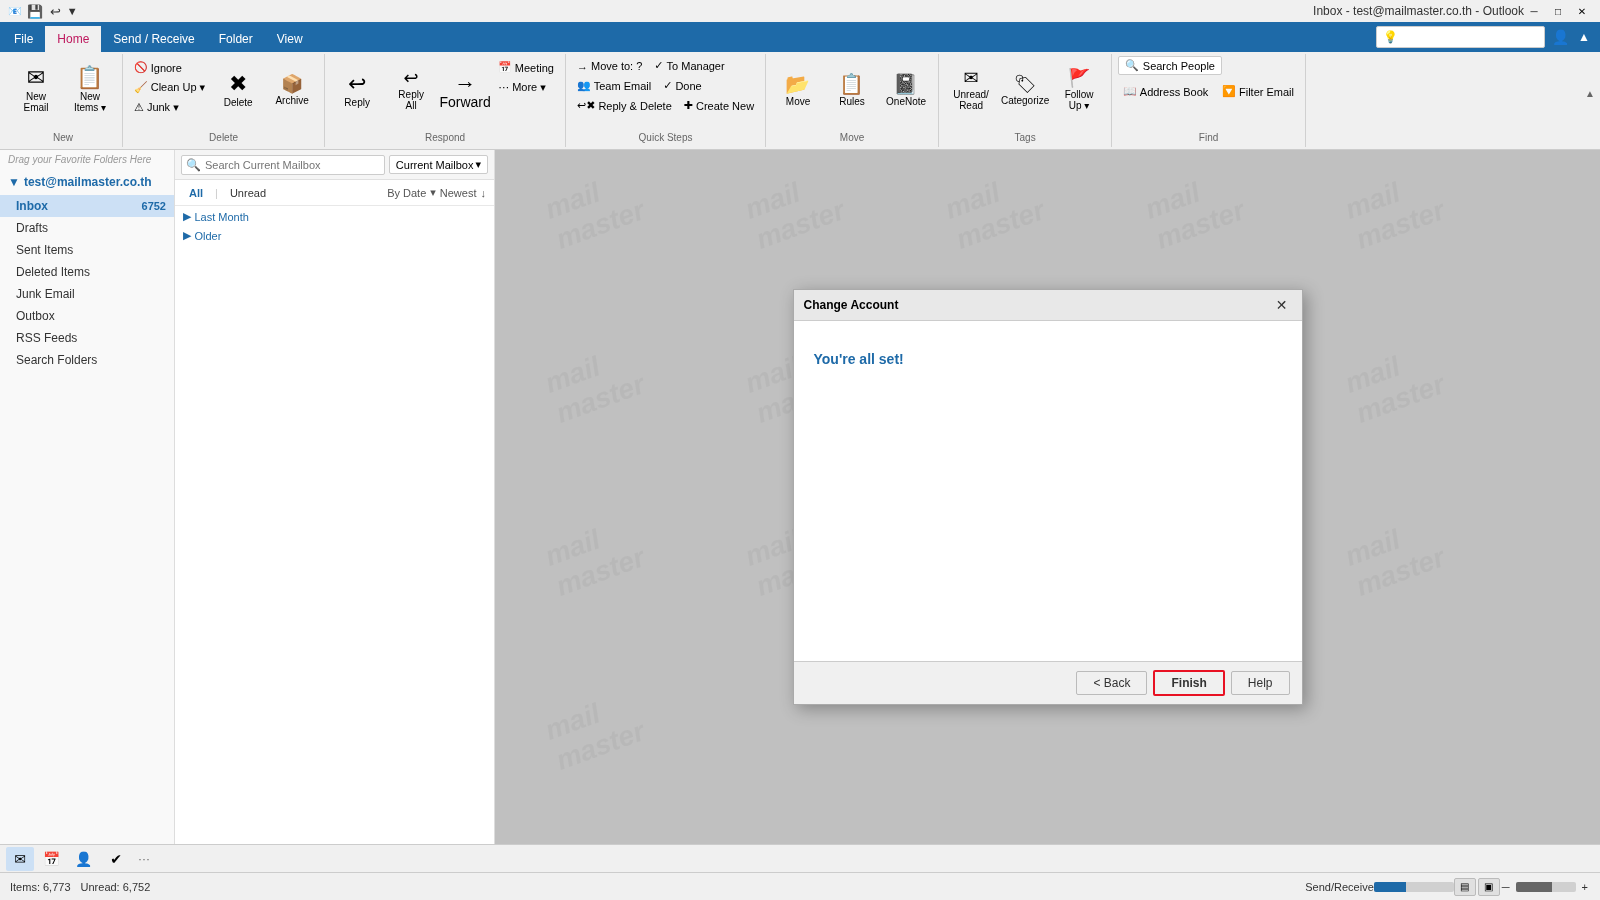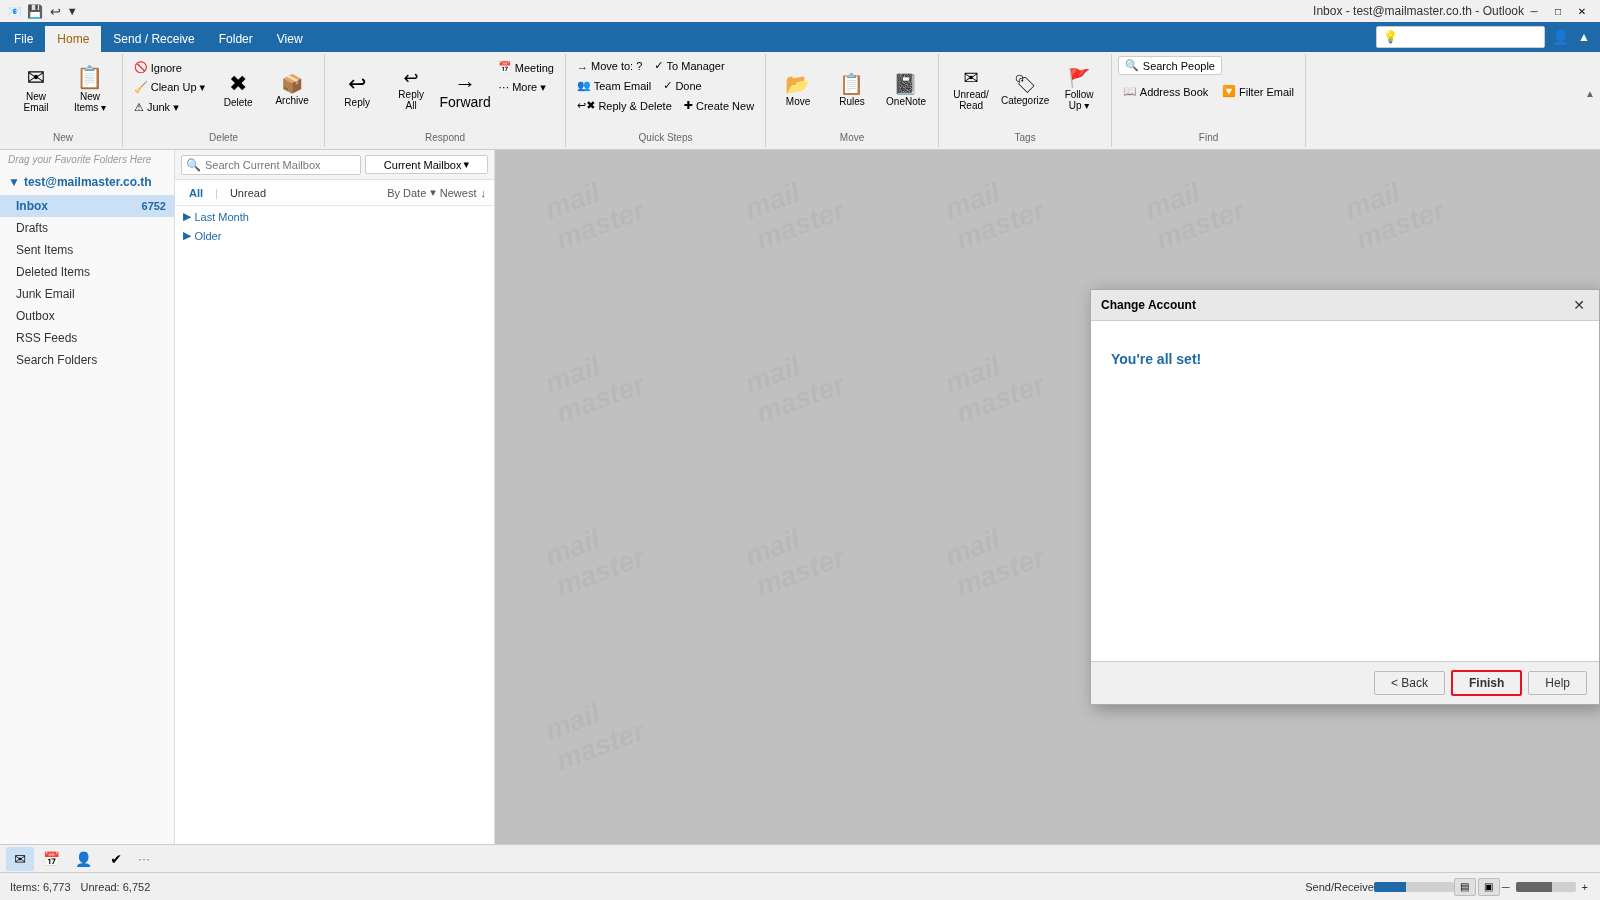--- a/index.html
+++ b/index.html
@@ -35,21 +35,21 @@
       cursor: pointer;
       color: white;
       background: transparent;
       border: none;
       height: 26px;
       display: flex;
       align-items: center;
     }
     .ribbon-tab.active {
       background: #f0f0f0;
-      color: #a16207;
+      color: #be185d;
       font-weight: 500;
     }
 
     
     .ribbon {
       height: 98px;
       background: #f0f0f0;
       border-bottom: 1px solid #ccc;
       display: flex;
       align-items: stretch;
@@ -207,21 +207,21 @@
       flex: 1;
       background: transparent;
       color: #333;
     }
     .mailbox-select {
       display: flex;
       align-items: center;
       background: white;
       border: 1px solid #ccc;
       border-radius: 2px;
-      padding: 2px 18px;
+      padding: 2px 6px;
       font-size: 11px;
       gap: 2px;
       cursor: pointer;
       white-space: nowrap;
     }
     .message-list-filter {
       height: 26px;
       display: flex;
       align-items: center;
       padding: 0 8px;
@@ -345,21 +345,21 @@
     .bottom-nav-btn.active { background: #cce0f5; }
     .bottom-nav-more { font-size: 12px; color: #666; cursor: pointer; padding: 0 4px; }
 
     
     .modal-overlay {
       position: absolute;
       top: 0; left: 0; right: 0; bottom: 0;
       background: rgba(0,0,0,0.2);
       display: flex;
       align-items: center;
-      justify-content: flex-end;
+      justify-content: center;
       z-index: 100;
     }
     .modal {
       background: white;
       border: 1px solid #aaa;
       box-shadow: 4px 4px 16px rgba(0,0,0,0.3);
       width: 510px;
       display: flex;
       flex-direction: column;
     }

